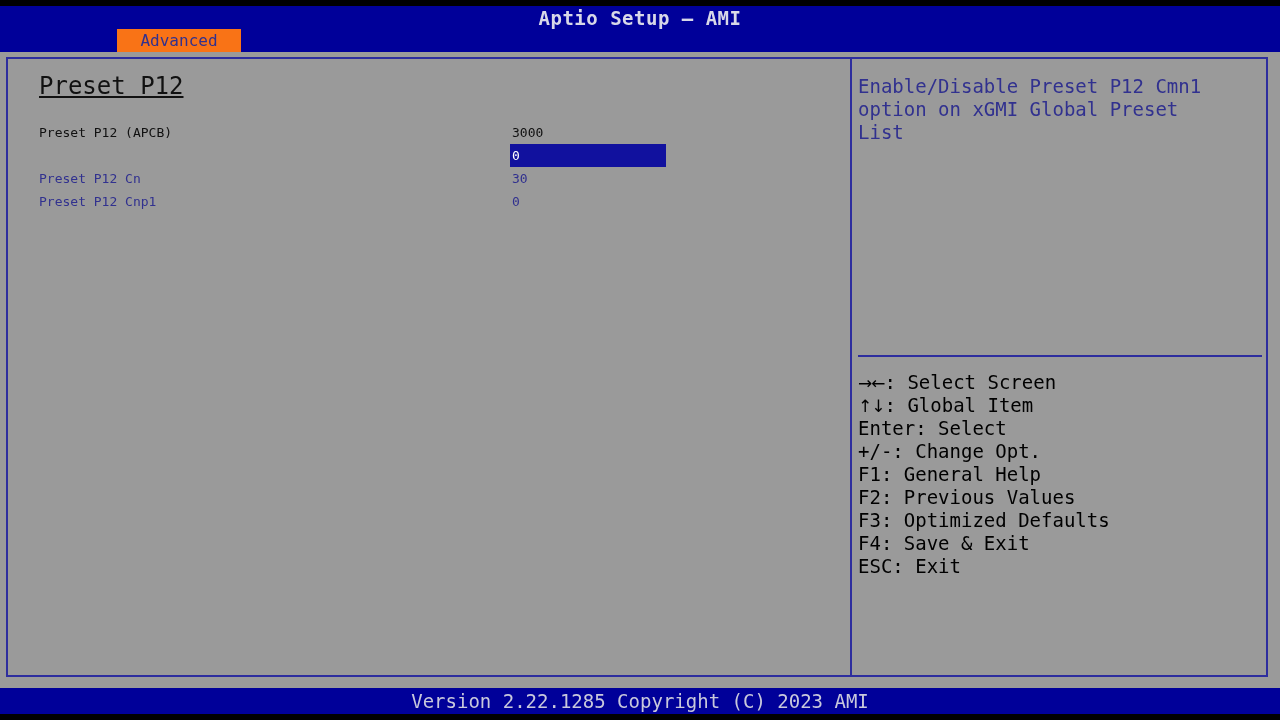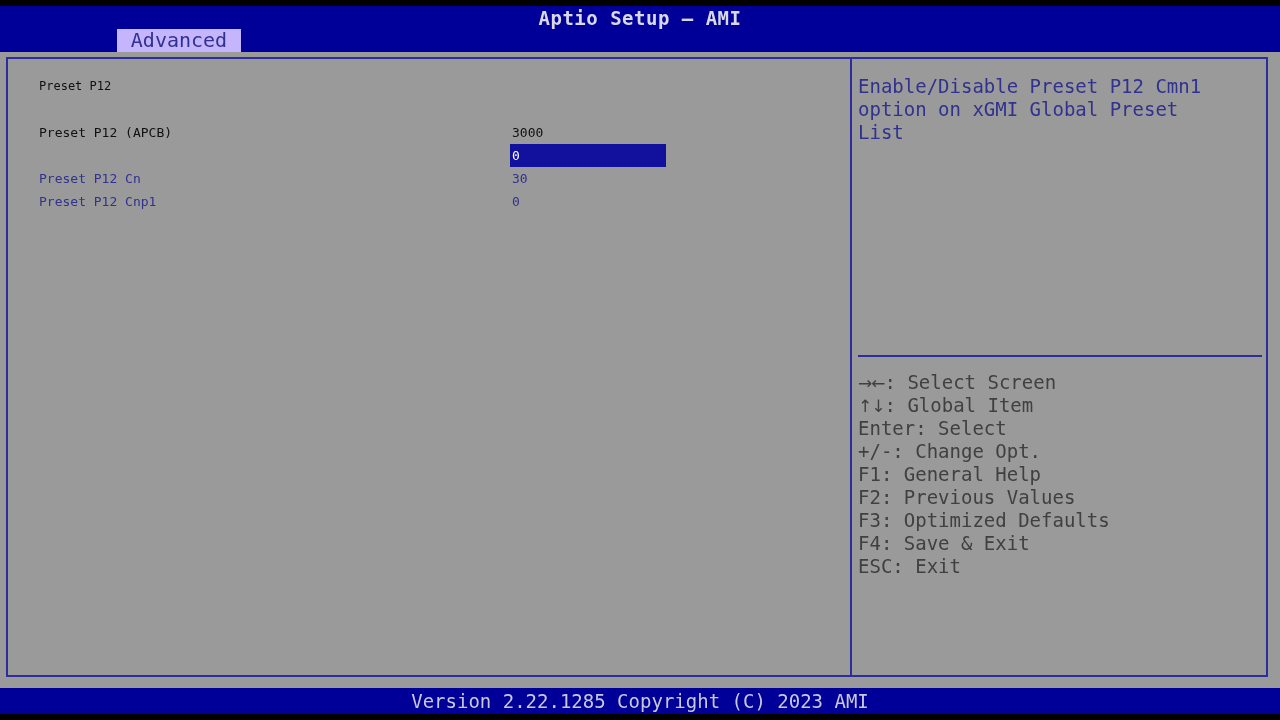--- a/index.html
+++ b/index.html
@@ -43,23 +43,23 @@
     letter-spacing: 0.5px;
     white-space: pre;
     font-weight: bold;
   }
 
   
   .tab {
     position: absolute;
     left: 117px; top: 29px;
     width: 124px; height: 23px;
-    background: #c4b5fd;
+    background: #f97316;
     color: #31318f;
-    font-size: 20px;
+    font-size: 16px;
     line-height: 23px;
     text-align: center;
     white-space: pre;
   }
 
   
   .panel {
     position: absolute;
     left: 6px; top: 57px;
     width: 1262px; height: 620px;
@@ -76,23 +76,24 @@
   
   .settings {
     position: absolute;
     left: 8px; top: 59px;
     width: 842px; height: 616px;
   }
   .section-title {
     position: absolute;
     left: 31px; top: 16px;
     color: #111111;
-    font-size: 12px;
-    line-height: 23px;
-    white-space: pre;
+    font-size: 24px;
+    line-height: 23px;
+    white-space: pre;
+    text-decoration: underline;
   }
   .rows {
     position: absolute;
     left: 0px; top: 62px;
     width: 842px;
   }
   .row {
     position: relative;
     height: 23px;
     line-height: 23px;
@@ -141,21 +142,21 @@
   .help-rule {
     position: absolute;
     left: 6px; top: 296px;
     width: 404px; height: 2px;
     background: #2d2d9e;
   }
   .keys {
     position: absolute;
     left: 6px; top: 312px;
     width: 404px;
-    color: #404040;
+    color: #000000;
     font-size: 19px;
     line-height: 23px;
   }
   .keys .k {
     display: block;
     white-space: pre;
     height: 23px;
   }
   .keys .glyph {
     font-family: "DejaVu Sans", sans-serif;

